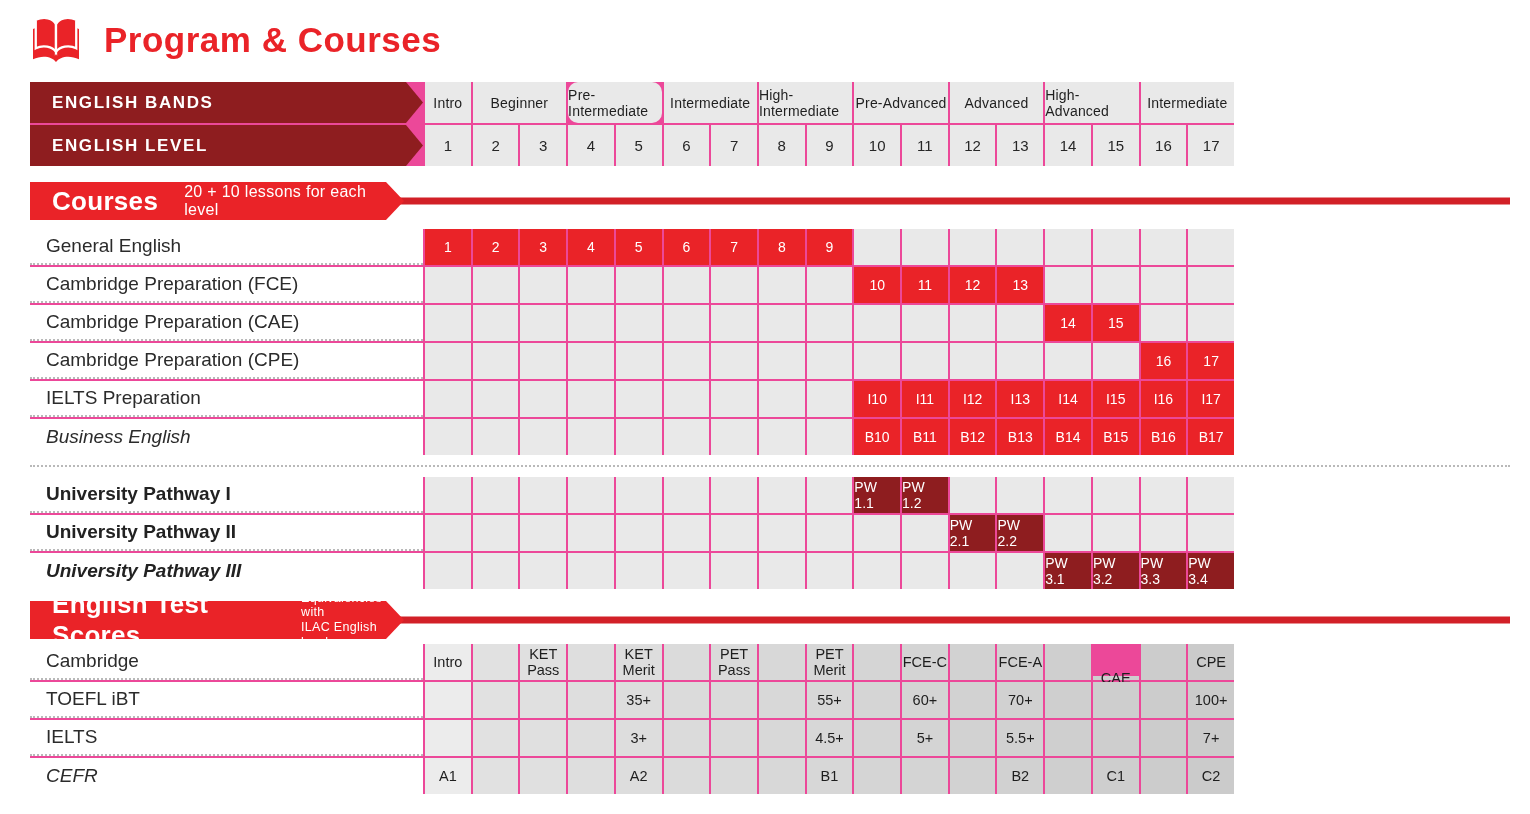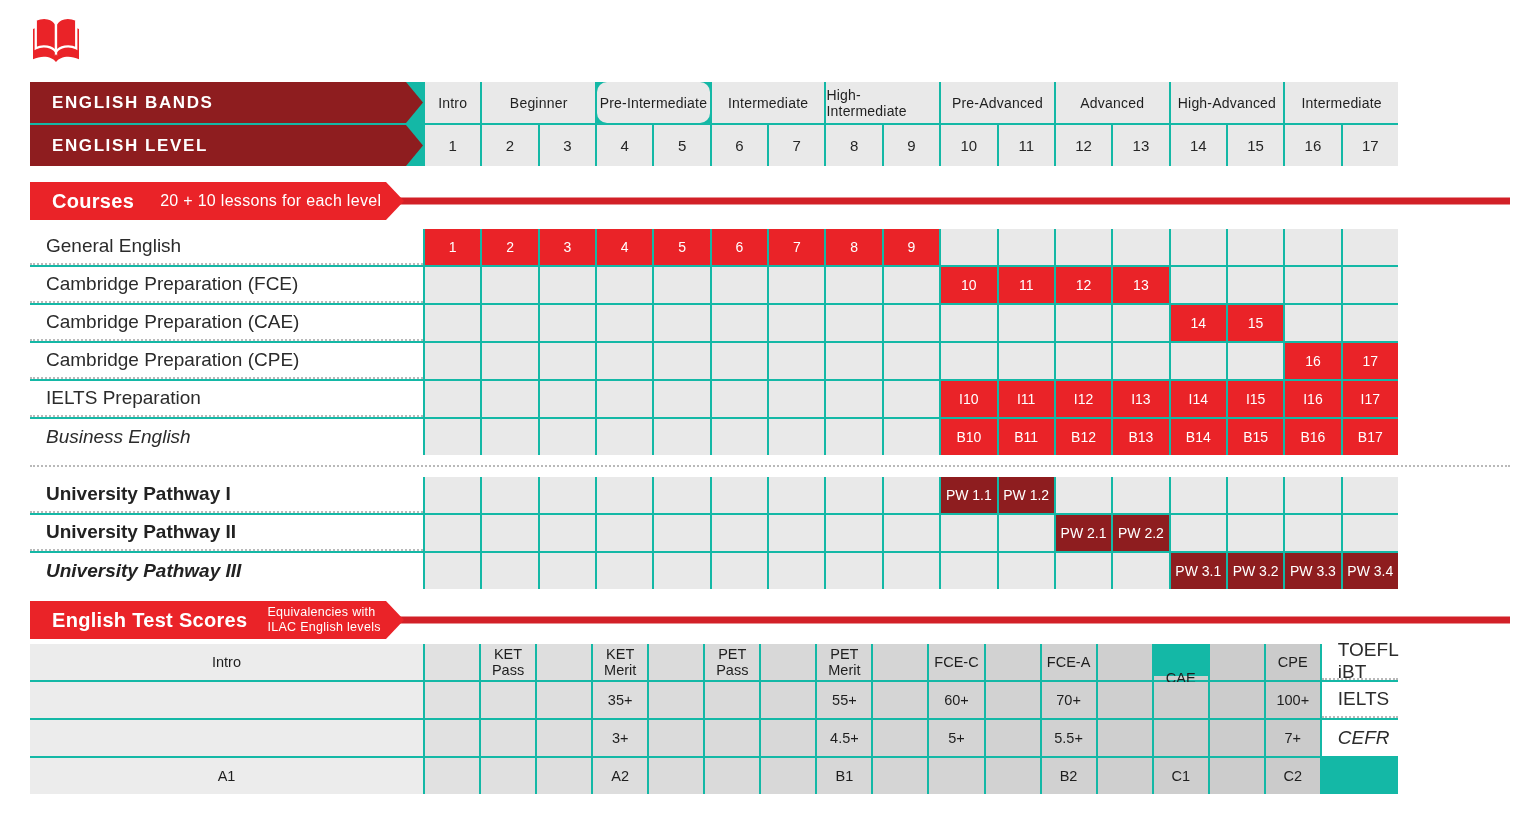--- a/index.html
+++ b/index.html
@@ -13,21 +13,21 @@
   html,body{margin:0;padding:0;}
   body{
     width:1530px;height:814px;background:#fff;overflow:hidden;
     font-family:"Liberation Sans", sans-serif;
   }
   .page{position:relative;padding-top:12px;width:1530px;height:814px;}
   
   .app-header{display:flex;align-items:center;gap:22px;margin-left:30px;height:56px;margin-bottom:14px;}
   .app-title{font-size:35px;font-weight:800;color:var(--red);letter-spacing:.5px;}
   
-  .grid{display:grid;grid-template-columns:393px repeat(17,1fr);gap:2px;width:1368px;margin-left:30px;background:#14b8a6;}
+  .grid{display:grid;grid-template-columns:393px repeat(17,1fr);gap:2px;width:1204px;margin-left:30px;background:#ec4899;}
   #grid-head{grid-auto-rows:41px;margin-bottom:16px;}
   #grid-courses{grid-auto-rows:36px;margin-top:9px;}
   #grid-pathways{grid-auto-rows:36px;}
   #grid-tests{grid-auto-rows:36px;margin-top:5px;}
   .cell{background:var(--cell);display:flex;align-items:center;justify-content:center;color:#2f2f2f;}
   .band-cell{font-size:14px;color:#1f1f1f;letter-spacing:.2px;}
   .level-cell{font-size:15px;color:#262626;}
   .cell-red{background:var(--red);color:#fff;font-size:14px;}
   .cell-maroon{background:var(--maroon);color:#fff;font-size:14px;}
   .test-cell{font-size:14.5px;color:#1e1e1e;text-align:center;white-space:pre-line;line-height:1.12;}
@@ -40,21 +40,21 @@
     font-weight:700;font-size:17px;letter-spacing:1.6px;
     clip-path:polygon(0 0, calc(100% - 17px) 0, 100% 50%, calc(100% - 17px) 100%, 0 100%);}
   
   .section-banner{position:relative;margin-left:30px;width:1480px;height:38px;}
   #courses-banner{margin-top:16px;}
   #tests-banner{margin-top:12px;}
   .banner-red{position:absolute;left:0;top:0;height:100%;width:374px;background:var(--red);color:#fff;
     display:flex;align-items:center;padding-left:22px;
     clip-path:polygon(0 0, calc(100% - 18px) 0, 100% 50%, calc(100% - 18px) 100%, 0 100%);}
   .banner-line{position:absolute;left:368px;right:0;top:50%;transform:translateY(-50%);height:7px;background:var(--red-dark);}
-  .banner-title{font-weight:700;font-size:20px;letter-spacing:.3px;}
+  .banner-title{font-weight:700;font-size:26px;letter-spacing:.3px;}
   .banner-sub{font-size:16px;margin-left:26px;font-weight:400;letter-spacing:.3px;}
   .banner-sub.small{font-size:12.5px;line-height:1.18;white-space:pre-line;margin-left:20px;}
   
   .dotted-divider{margin:10px 0 10px 30px;width:1480px;border-top:2px dotted #b9b9b9;height:0;}
 </style>
 </head>
 <body>
 
 <div class="page">
 
@@ -62,20 +62,21 @@
     <svg width="52" height="46" viewBox="0 0 56 50" aria-hidden="true">
       <g fill="#ea2328">
         <path d="M3 13 C13 8 24 10 28 17 L28 49 C24 43 13 41 3 46 Z"></path>
         <path d="M53 13 C43 8 32 10 28 17 L28 49 C32 43 43 41 53 46 Z"></path>
       </g>
       <g fill="#ea2328" stroke="#fff" stroke-width="2.5">
         <path d="M6 3 C15 -1 25 1 28 8 L28 38 C24 32 14 30 6 34 Z"></path>
         <path d="M50 3 C41 -1 31 1 28 8 L28 38 C32 32 42 30 50 34 Z"></path>
       </g>
     </svg>
+    <div class="app-title">Program &amp; Courses</div>
   </div>
 
   <div class="grid" id="grid-head">
       <div class="banner-cell">ENGLISH BANDS</div>
       <div class="cell band-cell" style="grid-column: span 1;">Intro</div>
       <div class="cell band-cell" style="grid-column: span 2;">Beginner</div>
       <div class="cell band-cell" style="grid-column: span 2; border-radius: 10px;">Pre-Intermediate</div>
       <div class="cell band-cell" style="grid-column: span 2;">Intermediate</div>
       <div class="cell band-cell" style="grid-column: span 2;">High-Intermediate</div>
       <div class="cell band-cell" style="grid-column: span 2;">Pre-Advanced</div>
@@ -283,20 +284,21 @@
   <div class="section-banner" id="tests-banner">
     <div class="banner-line"></div>
     <div class="banner-red">
       <span class="banner-title">English Test Scores</span>
       <span class="banner-sub small">Equivalencies with
 ILAC English levels</span>
     </div>
   </div>
 
   <div class="grid" id="grid-tests">
+      <div class="row-label">Cambridge</div>
       <div class="cell test-cell" style="background: rgb(236, 236, 236);">Intro</div>
       <div class="cell test-cell" style="background: rgb(225, 225, 225);"></div>
       <div class="cell test-cell" style="background: rgb(224, 224, 224);">KET
 Pass</div>
       <div class="cell test-cell" style="background: rgb(222, 222, 222);"></div>
       <div class="cell test-cell" style="background: rgb(221, 221, 221);">KET
 Merit</div>
       <div class="cell test-cell" style="background: rgb(219, 219, 219);"></div>
       <div class="cell test-cell" style="background: rgb(218, 218, 218);">PET
 Pass</div>

